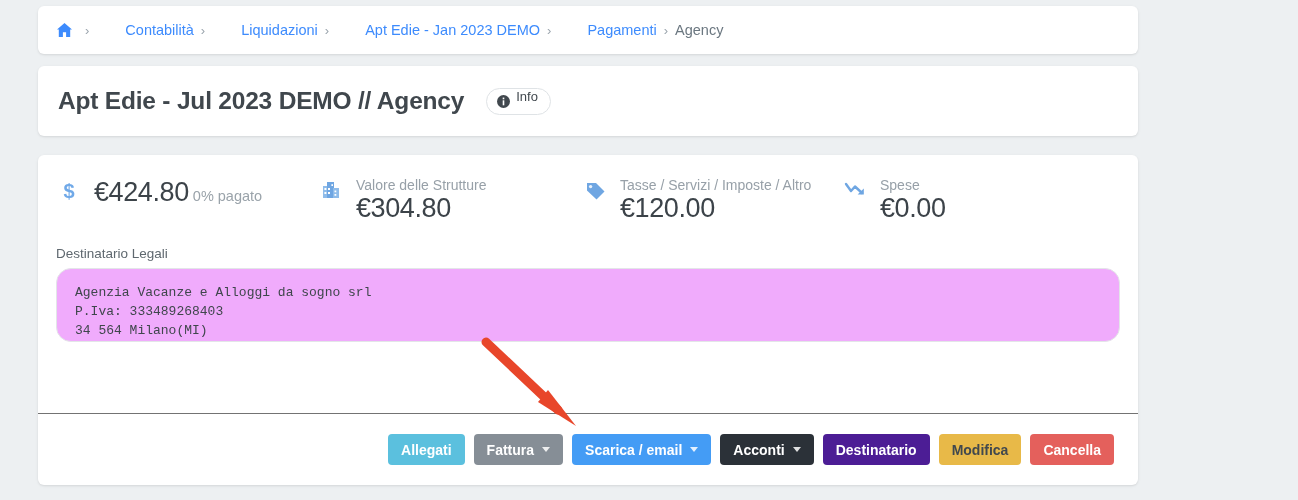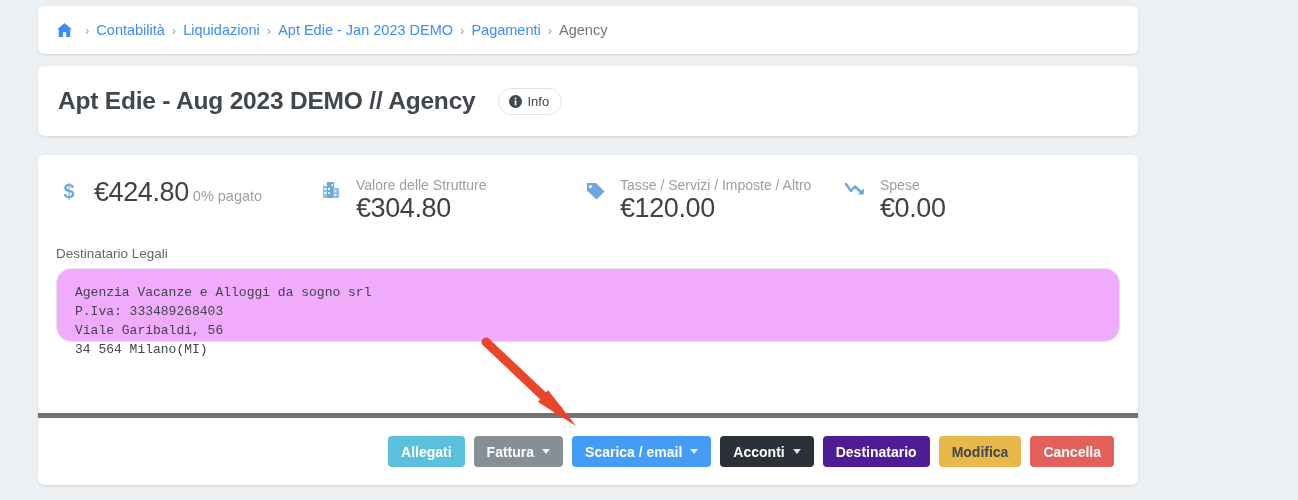--- a/index.html
+++ b/index.html
@@ -46,20 +46,21 @@
   }
   .bc-home {
     display: inline-flex;
     align-items: center;
     margin-right: 5px;
   }
   .bc-link {
     color: #3d8bfd;
     text-decoration: none;
     white-space: nowrap;
+    margin-left: 29px;
   }
   .bc-current {
     color: #6b7780;
     white-space: nowrap;
   }
   .bc-sep {
     color: #9aa4ad;
     margin: 0 7px;
     font-size: 13px;
   }
@@ -78,21 +79,20 @@
   .page-title {
     font-size: 24.5px;
     font-weight: bold;
     color: #40474d;
     letter-spacing: -0.2px;
     white-space: nowrap;
   }
   .info-pill {
     margin-left: 22px;
     display: inline-flex;
-    align-items: center;
     gap: 6px;
     border: 1px solid #dfe3e6;
     border-radius: 14px;
     height: 25px;
     padding: 0 12px 0 10px;
     background: #fff;
     font-size: 13px;
     color: #41484e;
     cursor: pointer;
   }
@@ -172,21 +172,21 @@
     color: #3f464c;
     white-space: pre;
   }
 
   .footer {
     position: absolute;
     left: 0;
     right: 0;
     bottom: 0;
     height: 72px;
-    border-top: 5px solid #737373;
+    border-top: 1px solid #737373;
     display: flex;
     align-items: center;
     justify-content: flex-end;
     padding-right: 24px;
     box-sizing: border-box;
     gap: 9px;
   }
 
   .btn {
     border: none;
@@ -244,21 +244,21 @@
         <a class="bc-link">Apt Edie - Jan 2023 DEMO</a>
         <span class="bc-sep">›</span>
         <a class="bc-link">Pagamenti</a>
         <span class="bc-sep">›</span>
         <a class="bc-current">Agency</a>
       </nav>
   </div>
 
   <div class="card" id="title-card">
     <div class="title-row">
-      <div class="page-title">Apt Edie - Aug 2023 DEMO // Agency</div>
+      <div class="page-title">Apt Edie - Jul 2023 DEMO // Agency</div>
       <div class="info-pill">
         <span class="info-dot">
           <svg width="13" height="13" viewBox="0 0 13 13" aria-hidden="true">
             <circle cx="6.5" cy="6.5" r="6.5" fill="#41484e"></circle>
             <rect x="5.7" y="5.3" width="1.6" height="5" fill="#ffffff"></rect>
             <rect x="5.7" y="2.6" width="1.6" height="1.7" fill="#ffffff"></rect>
           </svg>
         </span>
         <span>Info</span>
       </div>
@@ -328,21 +328,20 @@
           <div class="stat-value"><span>€0.00</span></div>
         </div>
       </div>
 
     </div>
 
     <div class="legal-label">Destinatario Legali</div>
     <div class="legal-box" id="legal-box">
         <div class="legal-line">Agenzia Vacanze e Alloggi da sogno srl</div>
         <div class="legal-line">P.Iva: 333489268403</div>
-        <div class="legal-line">Viale Garibaldi, 56</div>
         <div class="legal-line">34 564 Milano(MI)</div>
       </div>
 
     <div class="footer" id="action-footer">
         <button class="btn" style="background: rgb(91, 192, 222); color: rgb(255, 255, 255);">
           <span>Allegati</span>
         </button>
         <button class="btn" style="background: rgb(134, 142, 150); color: rgb(255, 255, 255);">
           <span>Fattura</span>
           <span class="caret"></span>

